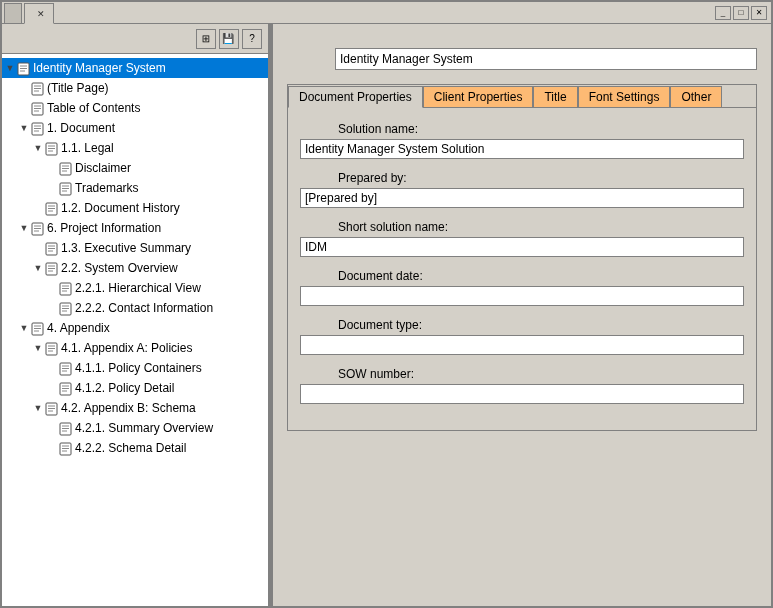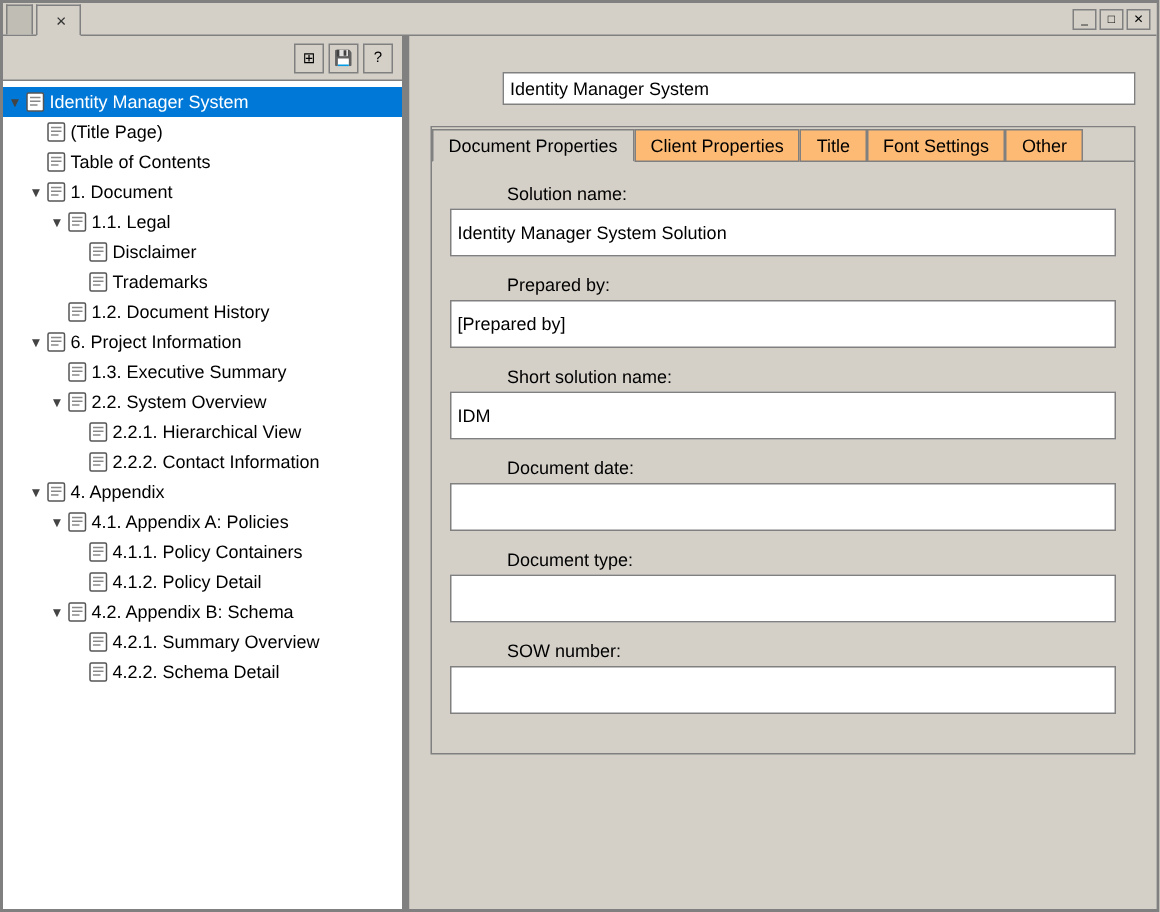--- a/index.html
+++ b/index.html
@@ -245,21 +245,21 @@
       margin-bottom: 12px;
     }
     .form-label {
       font-size: 12px;
       margin-bottom: 3px;
       display: block;
       margin-left: 38px;
     }
     .form-input {
       width: 100%;
-      height: 32px;
+      height: 20px;
       border: 1px solid #808080;
       padding: 2px 4px;
       font-size: 12px;
       background: white;
     }
 
     
     .splitter {
       width: 3px;
       background: #808080;

